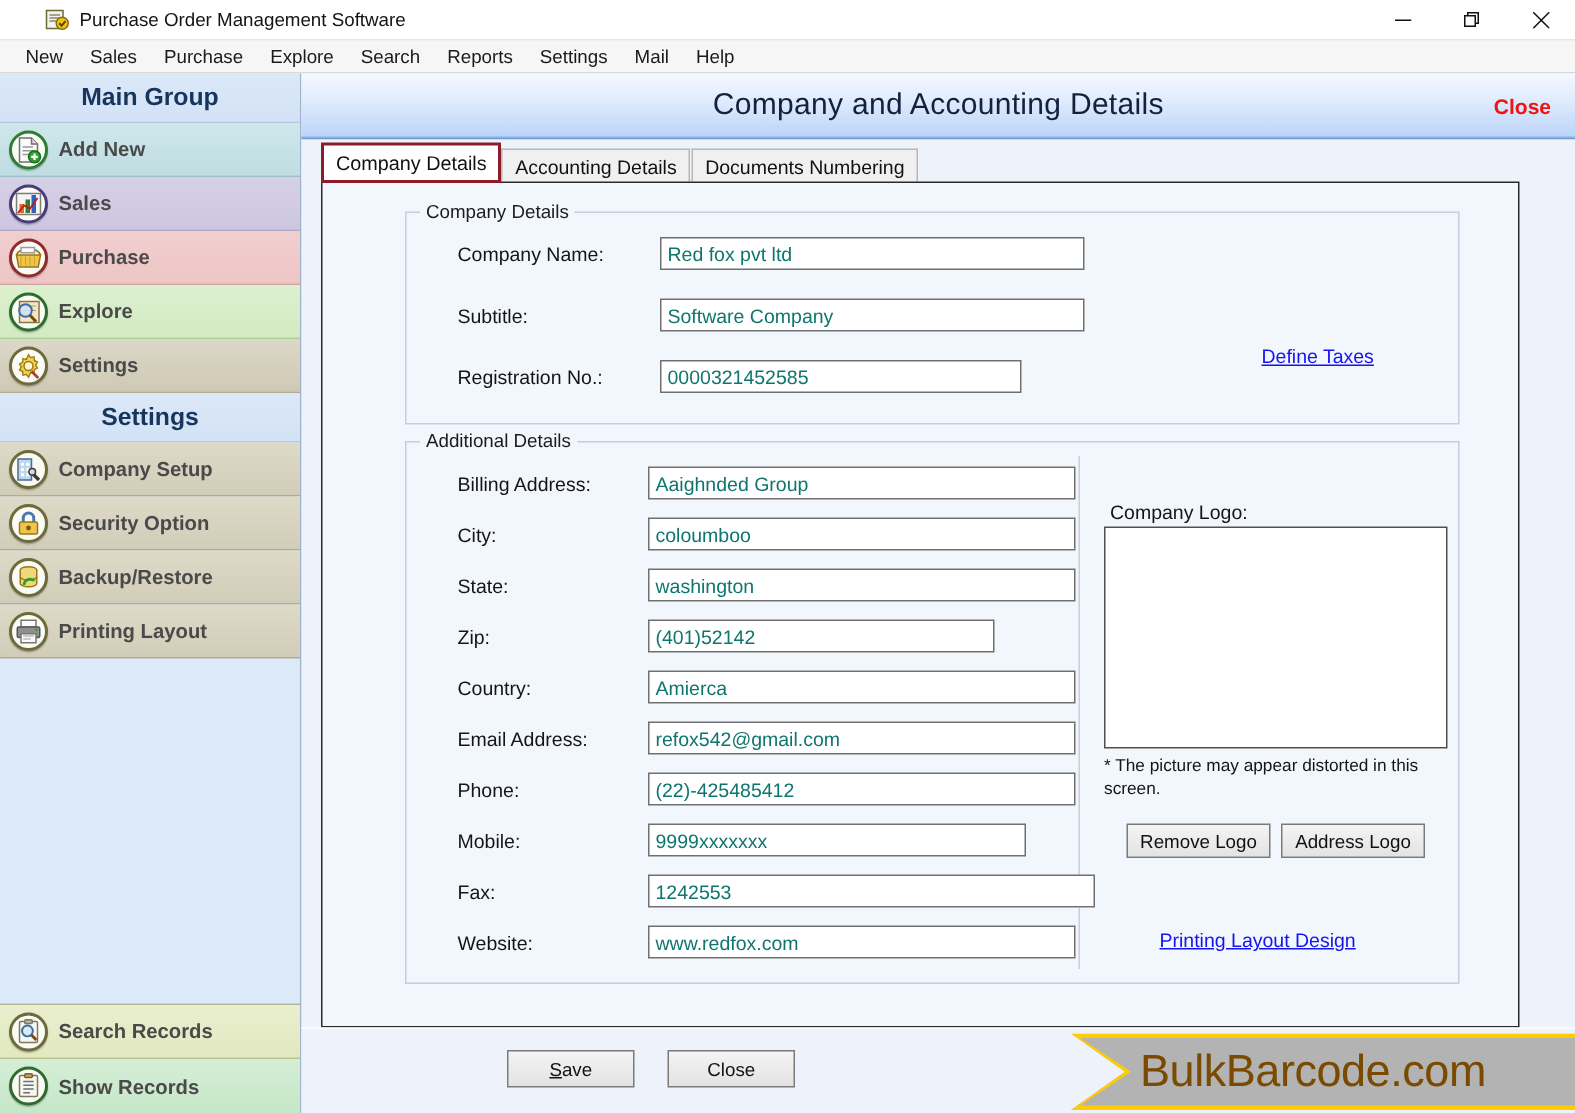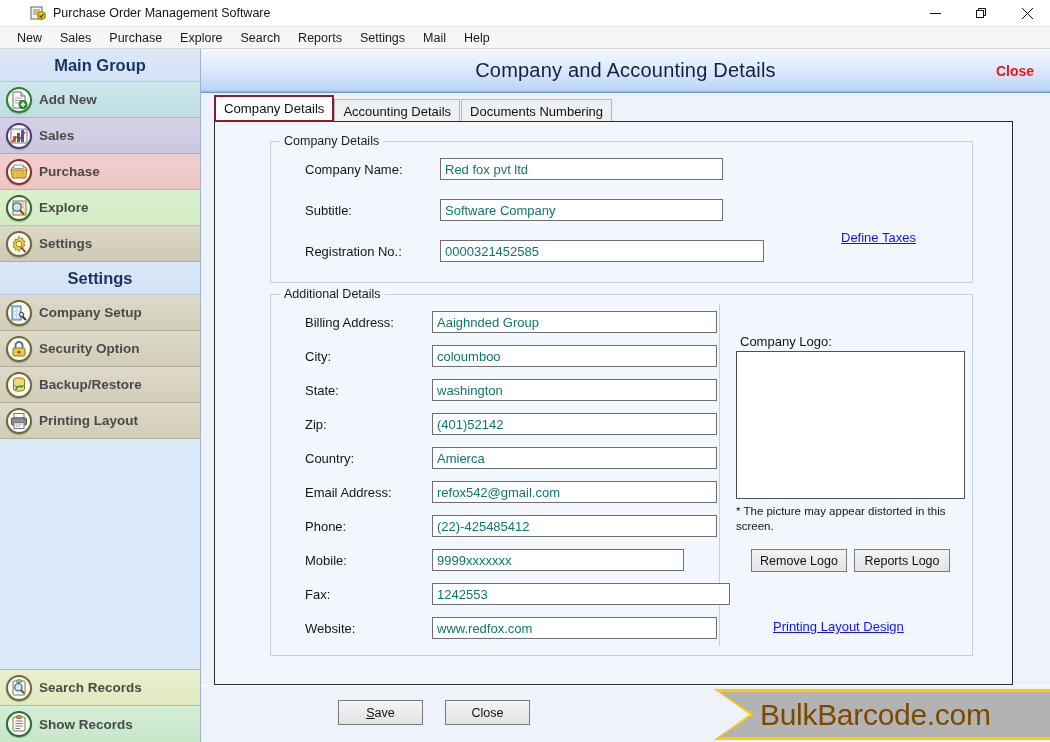--- a/index.html
+++ b/index.html
@@ -385,21 +385,21 @@
       <div class="row" style="left:90px; top:36px;">
         <span class="flabel" style="width:135px;">Company Name:</span>
         <span class="finput" style="width:283px;">Red fox pvt ltd</span>
       </div>
       <div class="row" style="left:90px; top:77px;">
         <span class="flabel" style="width:135px;">Subtitle:</span>
         <span class="finput" style="width:283px;">Software Company</span>
       </div>
       <div class="row" style="left:90px; top:118px;">
         <span class="flabel" style="width:135px;">Registration No.:</span>
-        <span class="finput" style="width:324px;">0000321452585</span>
+        <span class="finput" style="width:241px;">0000321452585</span>
       </div>
 
       <span class="link" style="position:absolute; left:626px; top:108px;">Define Taxes</span>
 
       <div class="fieldset" style="left:55px; top:172px; width:703px; height:362px;">
         <span class="legend">Additional Details</span>
       </div>
 
       <div class="divider" style="left:504px; top:182px; height:342px;"></div>
 
@@ -410,21 +410,21 @@
       <div class="row" style="left:90px; top:223px;">
         <span class="flabel" style="width:127px;">City:</span>
         <span class="finput" style="width:285px;">coloumboo</span>
       </div>
       <div class="row" style="left:90px; top:257px;">
         <span class="flabel" style="width:127px;">State:</span>
         <span class="finput" style="width:285px;">washington</span>
       </div>
       <div class="row" style="left:90px; top:291px;">
         <span class="flabel" style="width:127px;">Zip:</span>
-        <span class="finput" style="width:285px;">(401)52142</span>
+        <span class="finput" style="width:231px;">(401)52142</span>
       </div>
       <div class="row" style="left:90px; top:325px;">
         <span class="flabel" style="width:127px;">Country:</span>
         <span class="finput" style="width:285px;">Amierca</span>
       </div>
       <div class="row" style="left:90px; top:359px;">
         <span class="flabel" style="width:127px;">Email Address:</span>
         <span class="finput" style="width:285px;">refox542@gmail.com</span>
       </div>
       <div class="row" style="left:90px; top:393px;">
@@ -442,21 +442,21 @@
       <div class="row" style="left:90px; top:495px;">
         <span class="flabel" style="width:127px;">Website:</span>
         <span class="finput" style="width:285px;">www.redfox.com</span>
       </div>
 
       <span class="logo-label" style="left:525px; top:212px;">Company Logo:</span>
       <div class="logo-box" style="left:521px; top:229px; width:229px; height:148px;"></div>
       <span class="logo-note" style="left:521px; top:382px; width:232px;">* The picture may appear distorted in this screen.</span>
 
       <div class="btn" style="position:absolute; left:536px; top:427px; width:96px;">Remove Logo</div>
-      <div class="btn" style="position:absolute; left:639px; top:427px; width:96px;">Reports Logo</div>
+      <div class="btn" style="position:absolute; left:639px; top:427px; width:96px;">Address Logo</div>
 
       <span class="link" style="position:absolute; left:558px; top:497px;">Printing Layout Design</span>
     </div>
 
     <div class="footer">
       <div class="footer-btns">
         <div class="btn">
           <span class="acc">S</span>
             <span>ave</span>
         </div>

